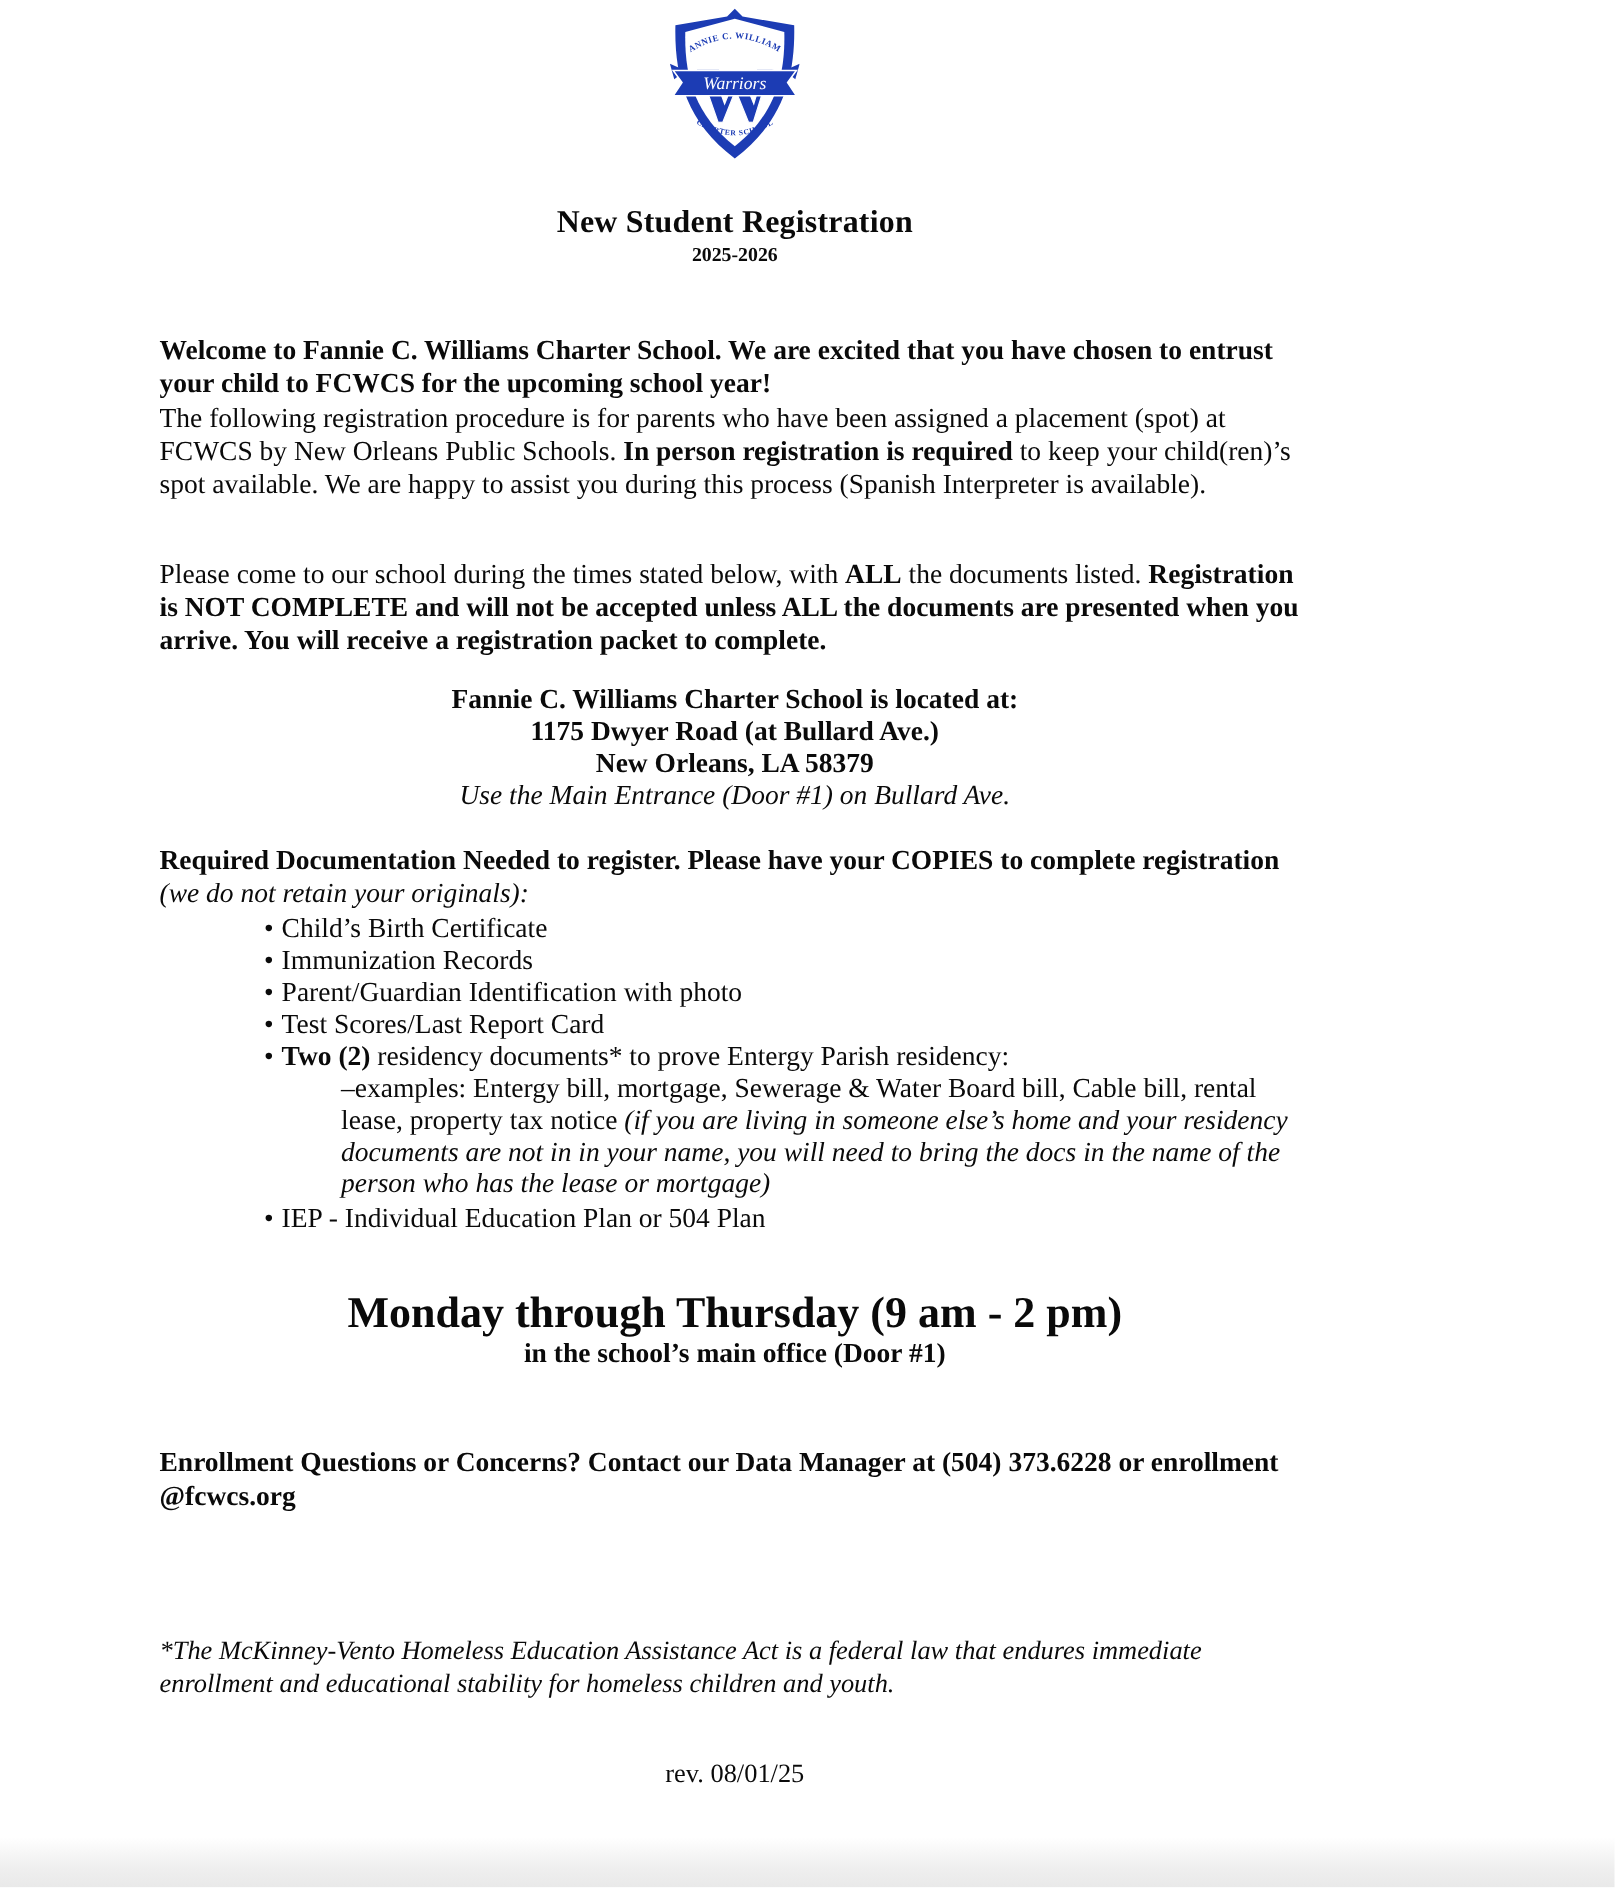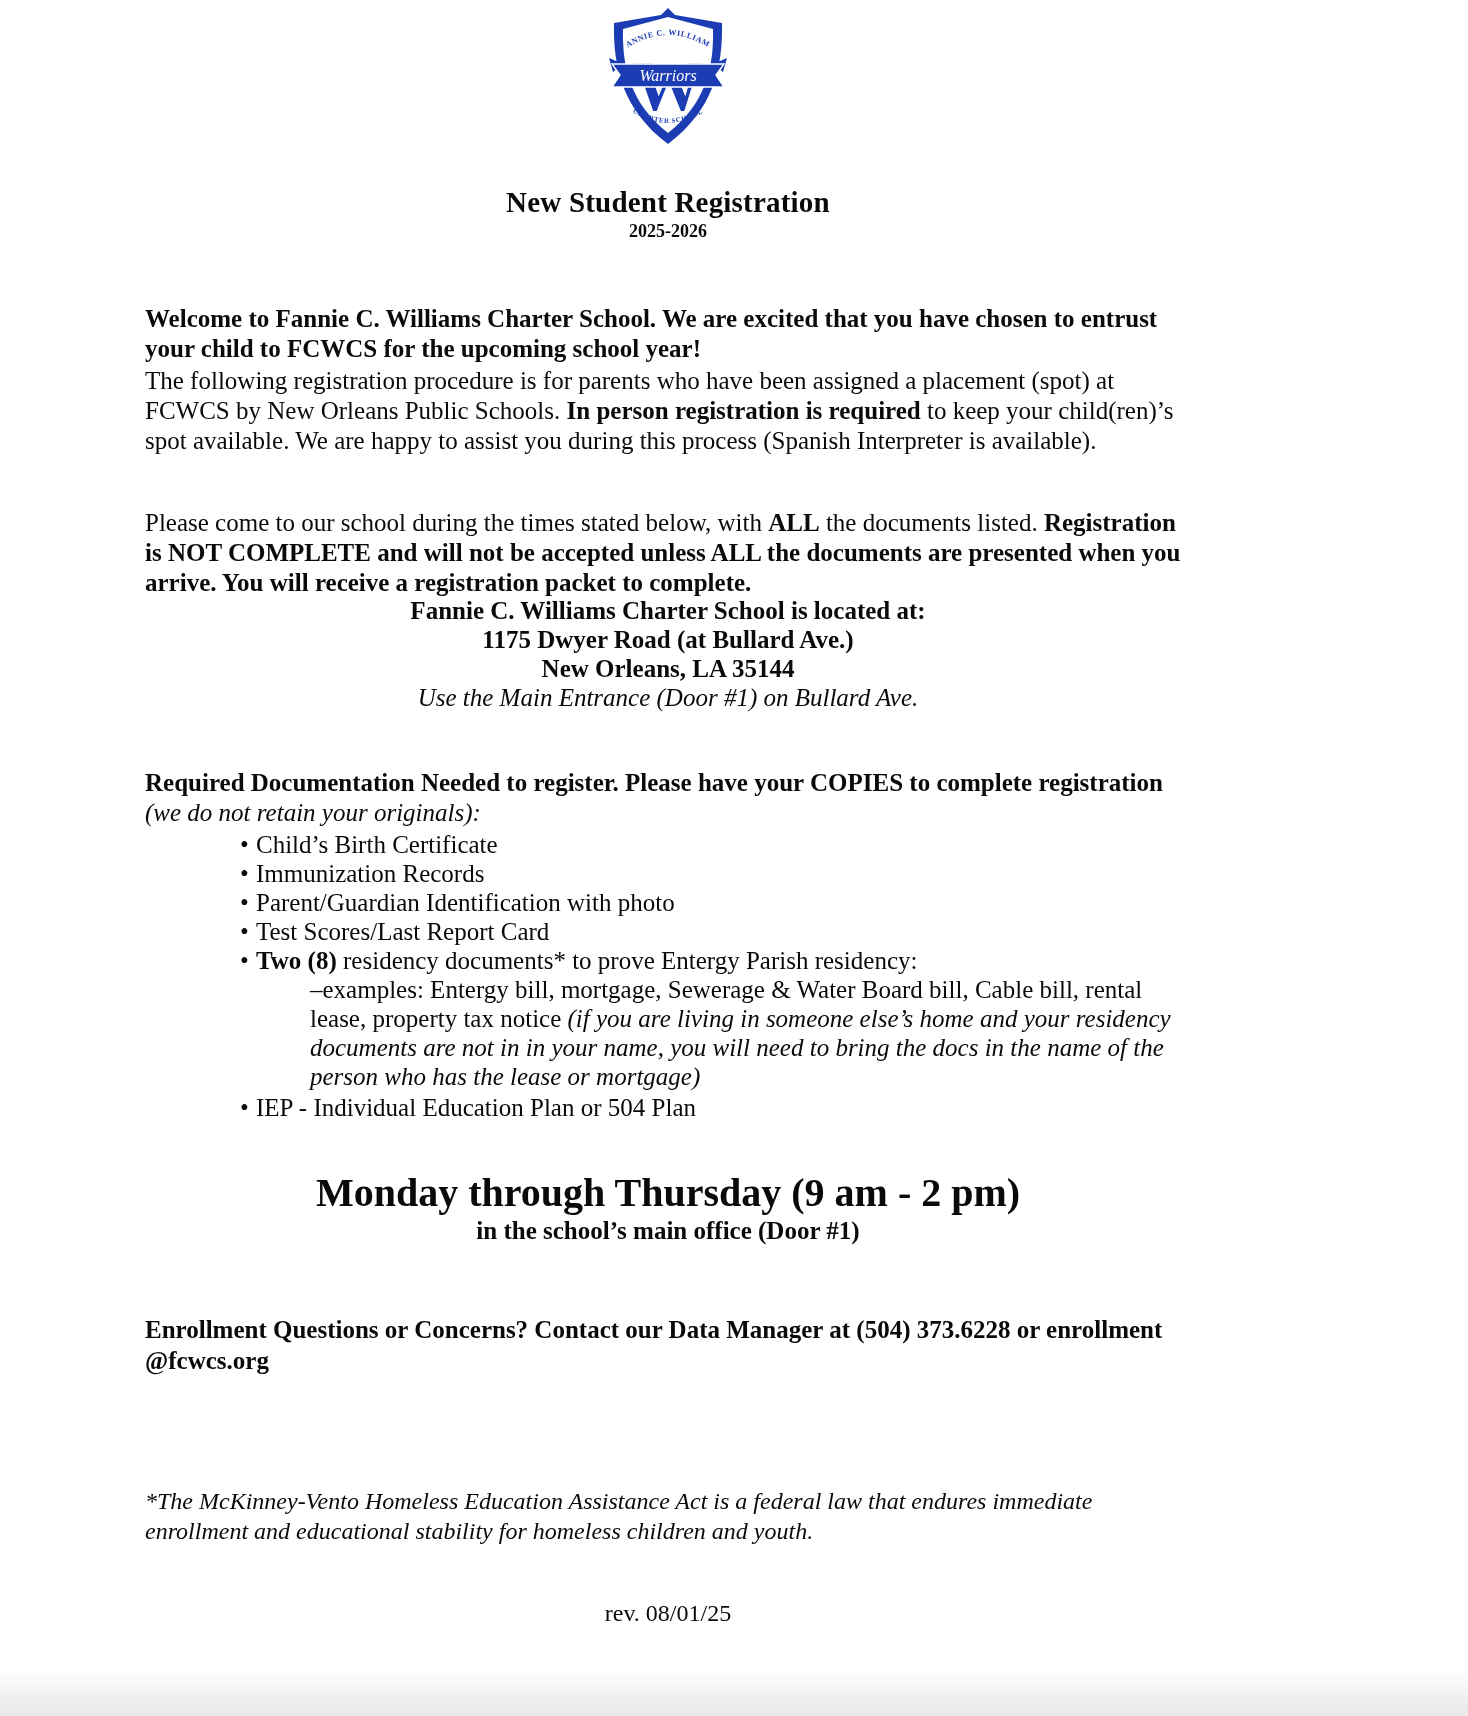--- a/index.html
+++ b/index.html
@@ -85,35 +85,35 @@
       <div class="doc-title">New Student Registration</div>
       <div class="doc-year">2025-2026</div>
     </div>
 
     <div class="sec para b" style="top:290px">Welcome to Fannie C. Williams Charter School. We are excited that you have chosen to entrust your child to FCWCS for the upcoming school year!</div>
 
     <div class="sec para" style="top:366px"><span>The following registration procedure is for parents who have been assigned a placement (spot) at FCWCS by New Orleans Public Schools. </span><span class="b">In person registration is required</span><span> to keep your child(ren)’s spot available. We are happy to assist you during this process (Spanish Interpreter is available).</span></div>
 
     <div class="sec para" style="top:508px"><span>Please come to our school during the times stated below, with </span><span class="b">ALL</span><span> the documents listed. </span><span class="b">Registration is NOT COMPLETE and will not be accepted unless ALL the documents are presented when you arrive. You will receive a registration packet to complete.</span></div>
 
-    <div class="sec center" style="top:596px">
+    <div class="sec center" style="top:622px">
       <div class="loc-line">Fannie C. Williams Charter School is located at:</div>
       <div class="loc-line">1175 Dwyer Road (at Bullard Ave.)</div>
-      <div class="loc-line">New Orleans, LA 35144</div>
+      <div class="loc-line">New Orleans, LA 58379</div>
       <div class="loc-note">Use the Main Entrance (Door #1) on Bullard Ave.</div>
     </div>
 
     <div class="sec" style="top:768px">
       <div class="req-heading"><span class="b">Required Documentation Needed to register. Please have your COPIES to complete registration </span><span class="i">(we do not retain your originals):</span></div>
       <ul class="req-list">
         <li><span class="bullet">•</span><span>Child’s Birth Certificate</span></li>
         <li><span class="bullet">•</span><span>Immunization Records</span></li>
         <li><span class="bullet">•</span><span>Parent/Guardian Identification with photo</span></li>
         <li><span class="bullet">•</span><span>Test Scores/Last Report Card</span></li>
-        <li><span class="bullet">•</span><span class="b">Two (8)</span><span> residency documents* to prove Entergy Parish residency:</span></li>
+        <li><span class="bullet">•</span><span class="b">Two (2)</span><span> residency documents* to prove Entergy Parish residency:</span></li>
       </ul>
       <div class="examples"><span>–examples: Entergy bill, mortgage, Sewerage &amp; Water Board bill, Cable bill, rental lease, property tax notice </span><span class="i">(if you are living in someone else’s home and your residency documents are not in in your name, you will need to bring the docs in the name of the person who has the lease or mortgage)</span></div>
       <ul class="req-list">
         <li><span class="bullet">•</span><span>IEP - Individual Education Plan or 504 Plan</span></li>
       </ul>
     </div>
 
     <div class="sec center" style="top:1152px">
       <div class="sched-days">Monday through Thursday (9 am - 2 pm)</div>
       <div class="sched-where">in the school’s main office (Door #1)</div>

